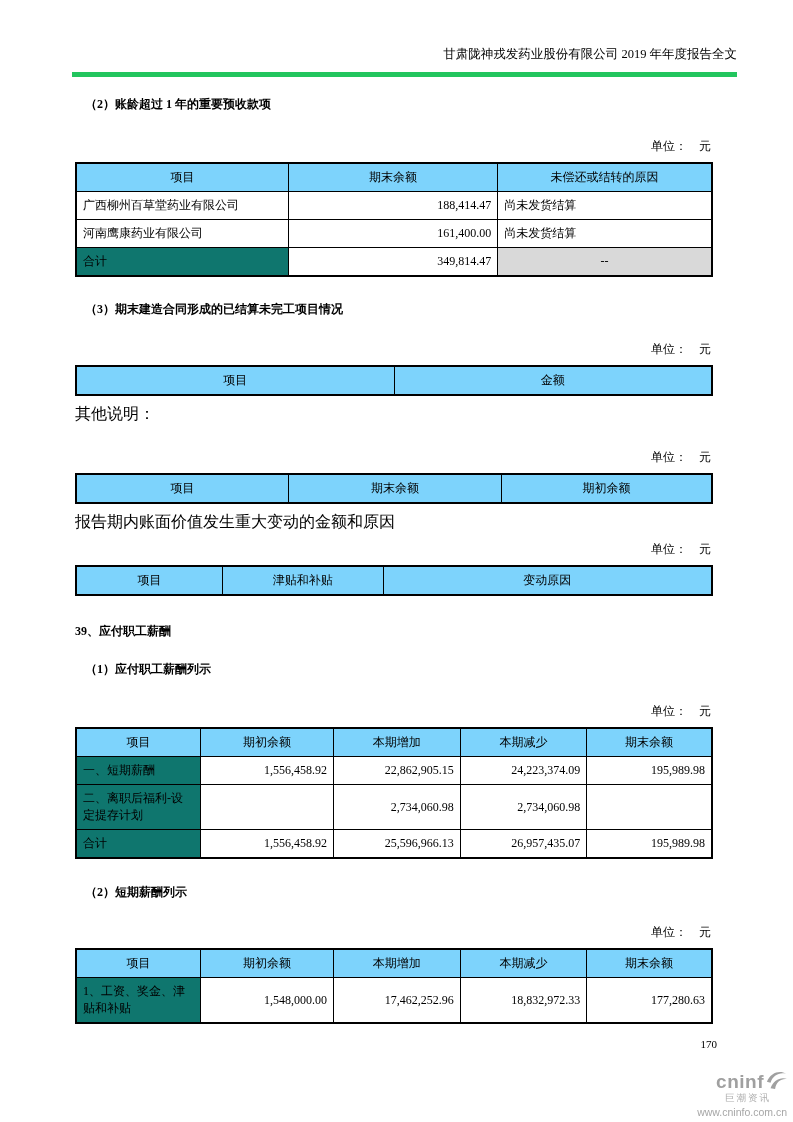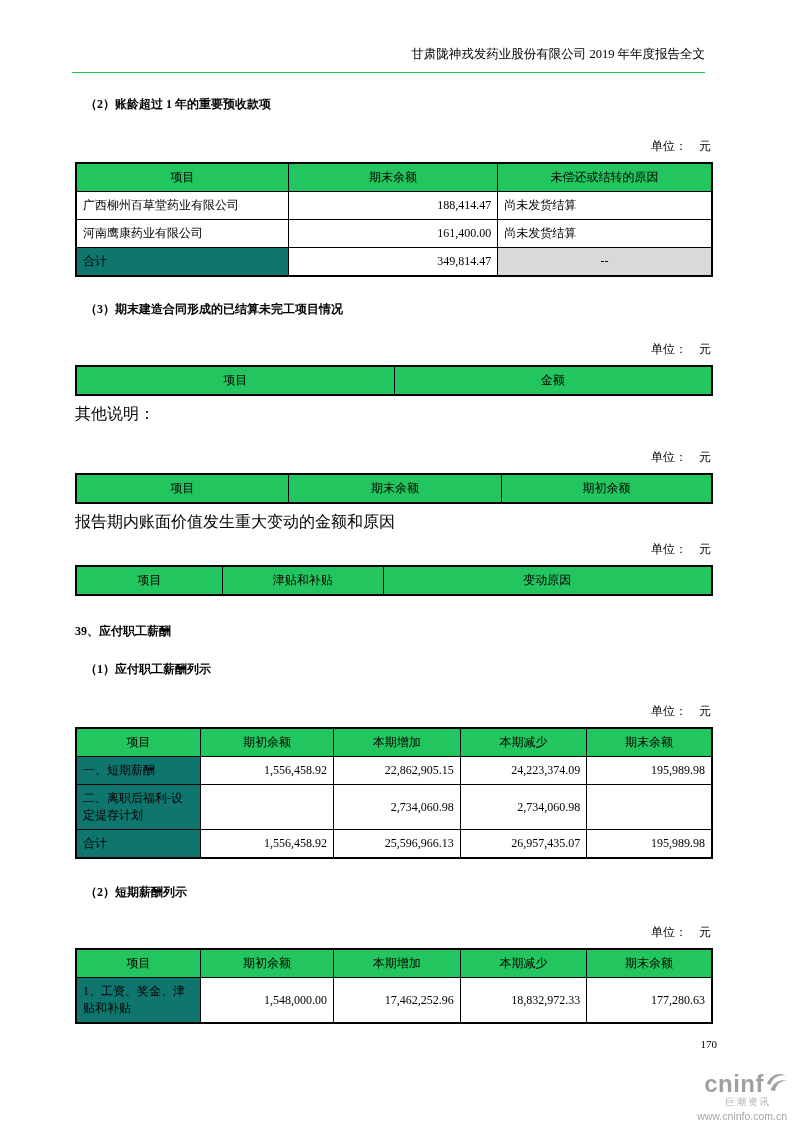--- a/index.html
+++ b/index.html
@@ -5,25 +5,25 @@
   html,body{margin:0;padding:0;background:#ffffff;}
   .page{
     position:relative;
     width:793px;height:1122px;
     background:#ffffff;
     font-family:"Liberation Serif","DejaVu Serif",serif;
     color:#000;
     overflow:hidden;
   }
   .doc-header{
-    position:absolute;top:46px;left:72px;right:88px;
+    position:absolute;top:46px;left:72px;right:56px;
     text-align:right;
     font-size:12.5px;
     padding-bottom:9px;
-    border-bottom:1px solid #22c55e;
+    border-bottom:5px solid #22c55e;
   }
   .content{
     position:absolute;top:73px;left:75px;width:638px;
   }
   .sec-title{
     font-size:12px;font-weight:bold;
     margin:0;
   }
   .indent{padding-left:10px;}
   .mt-s2{margin-top:23px;}
@@ -46,21 +46,21 @@
     border:2px solid #000;
   }
   th,td{
     border:1px solid #000;
     padding:5px 6px;
     line-height:17px;
     vertical-align:middle;
     overflow:hidden;
   }
   th{
-    background:#22c55e;
+    background:#7dd3fc;
     font-weight:normal;
     text-align:center;
     height:17px;
   }
   td.lbl{background:#0f766e;text-align:left;}
   td.txt{text-align:left;}
   td.num{text-align:right;}
   td.dash{background:#d9d9d9;text-align:center;}
   .page-number{
     position:absolute;top:1038px;right:76px;
@@ -68,21 +68,21 @@
   }
   .cninfo-logo{
     position:absolute;top:1070px;right:6px;
     width:120px;
     color:#a6a6a6;
     font-family:"Liberation Sans","DejaVu Sans",sans-serif;
     text-align:right;
   }
   .logo-row{display:flex;justify-content:flex-end;align-items:center;gap:1px;}
   .logo-brand{
-    font-size:24px;font-weight:bold;letter-spacing:.5px;color:#a0a0a0;
+    font-size:19px;font-weight:bold;letter-spacing:.5px;color:#a0a0a0;
   }
   .logo-sub{font-size:9.5px;letter-spacing:2px;margin:-2px 16px 0 0;color:#adadad;}
   .logo-url{font-size:10.5px;margin-top:1px;color:#a6a6a6;}
 </style>
 </head>
 <body>
 
 <div class="page">
 
   <div class="doc-header">甘肃陇神戎发药业股份有限公司 2019 年年度报告全文</div>

